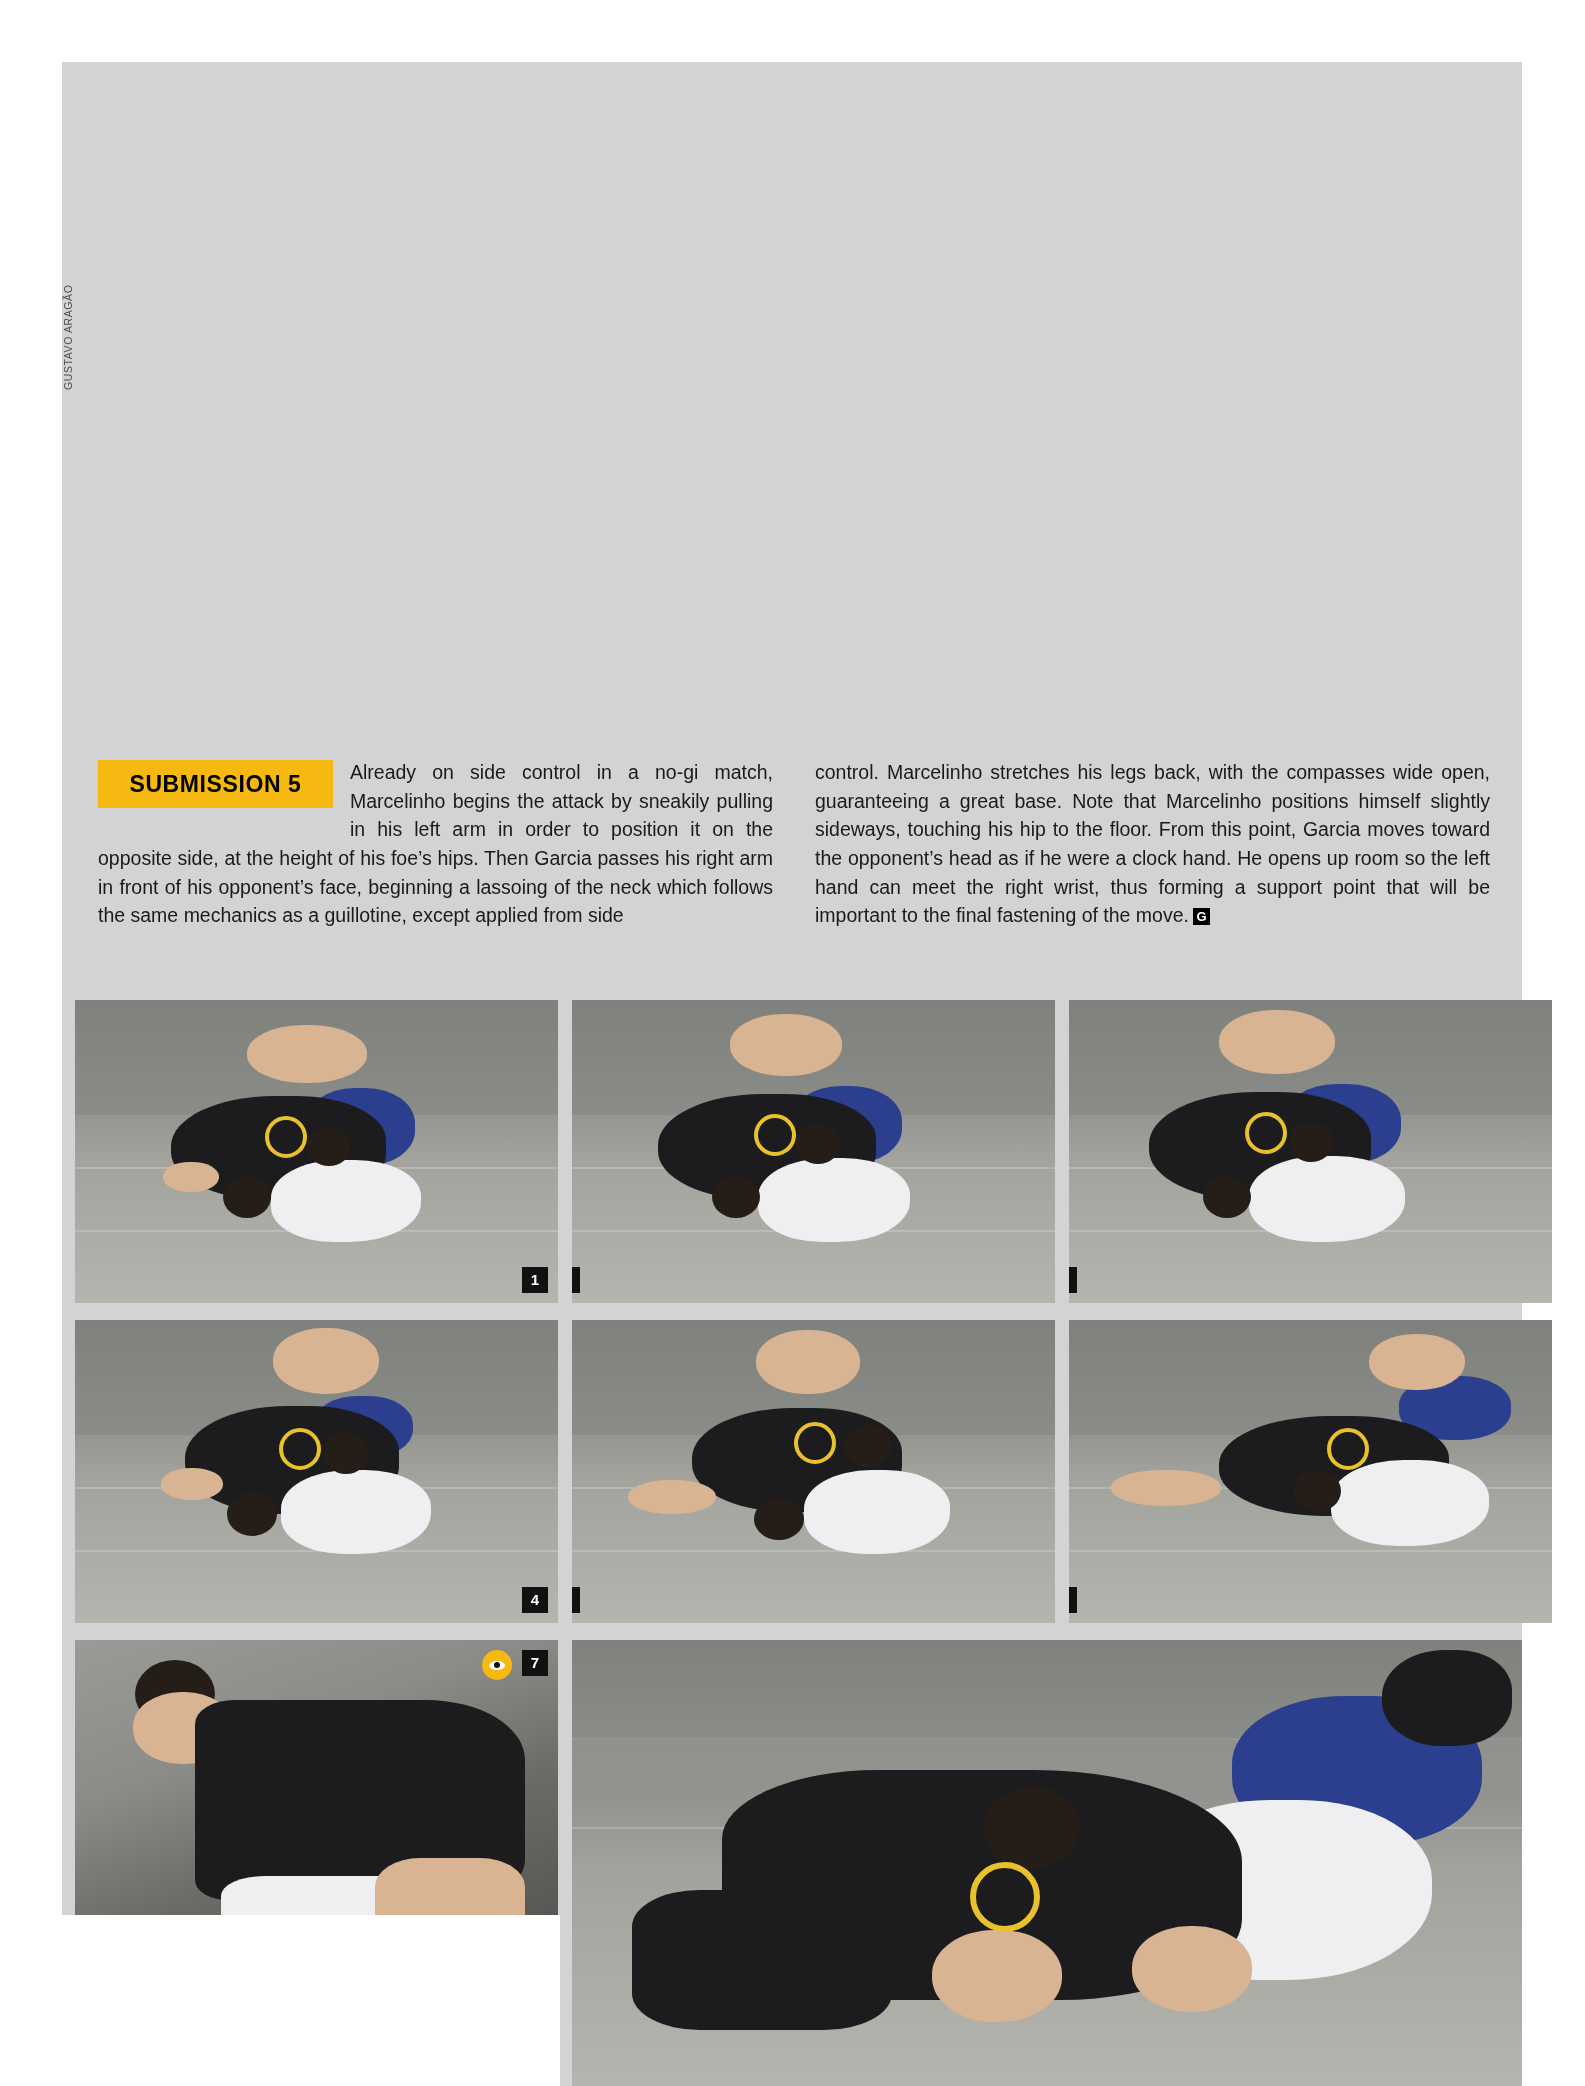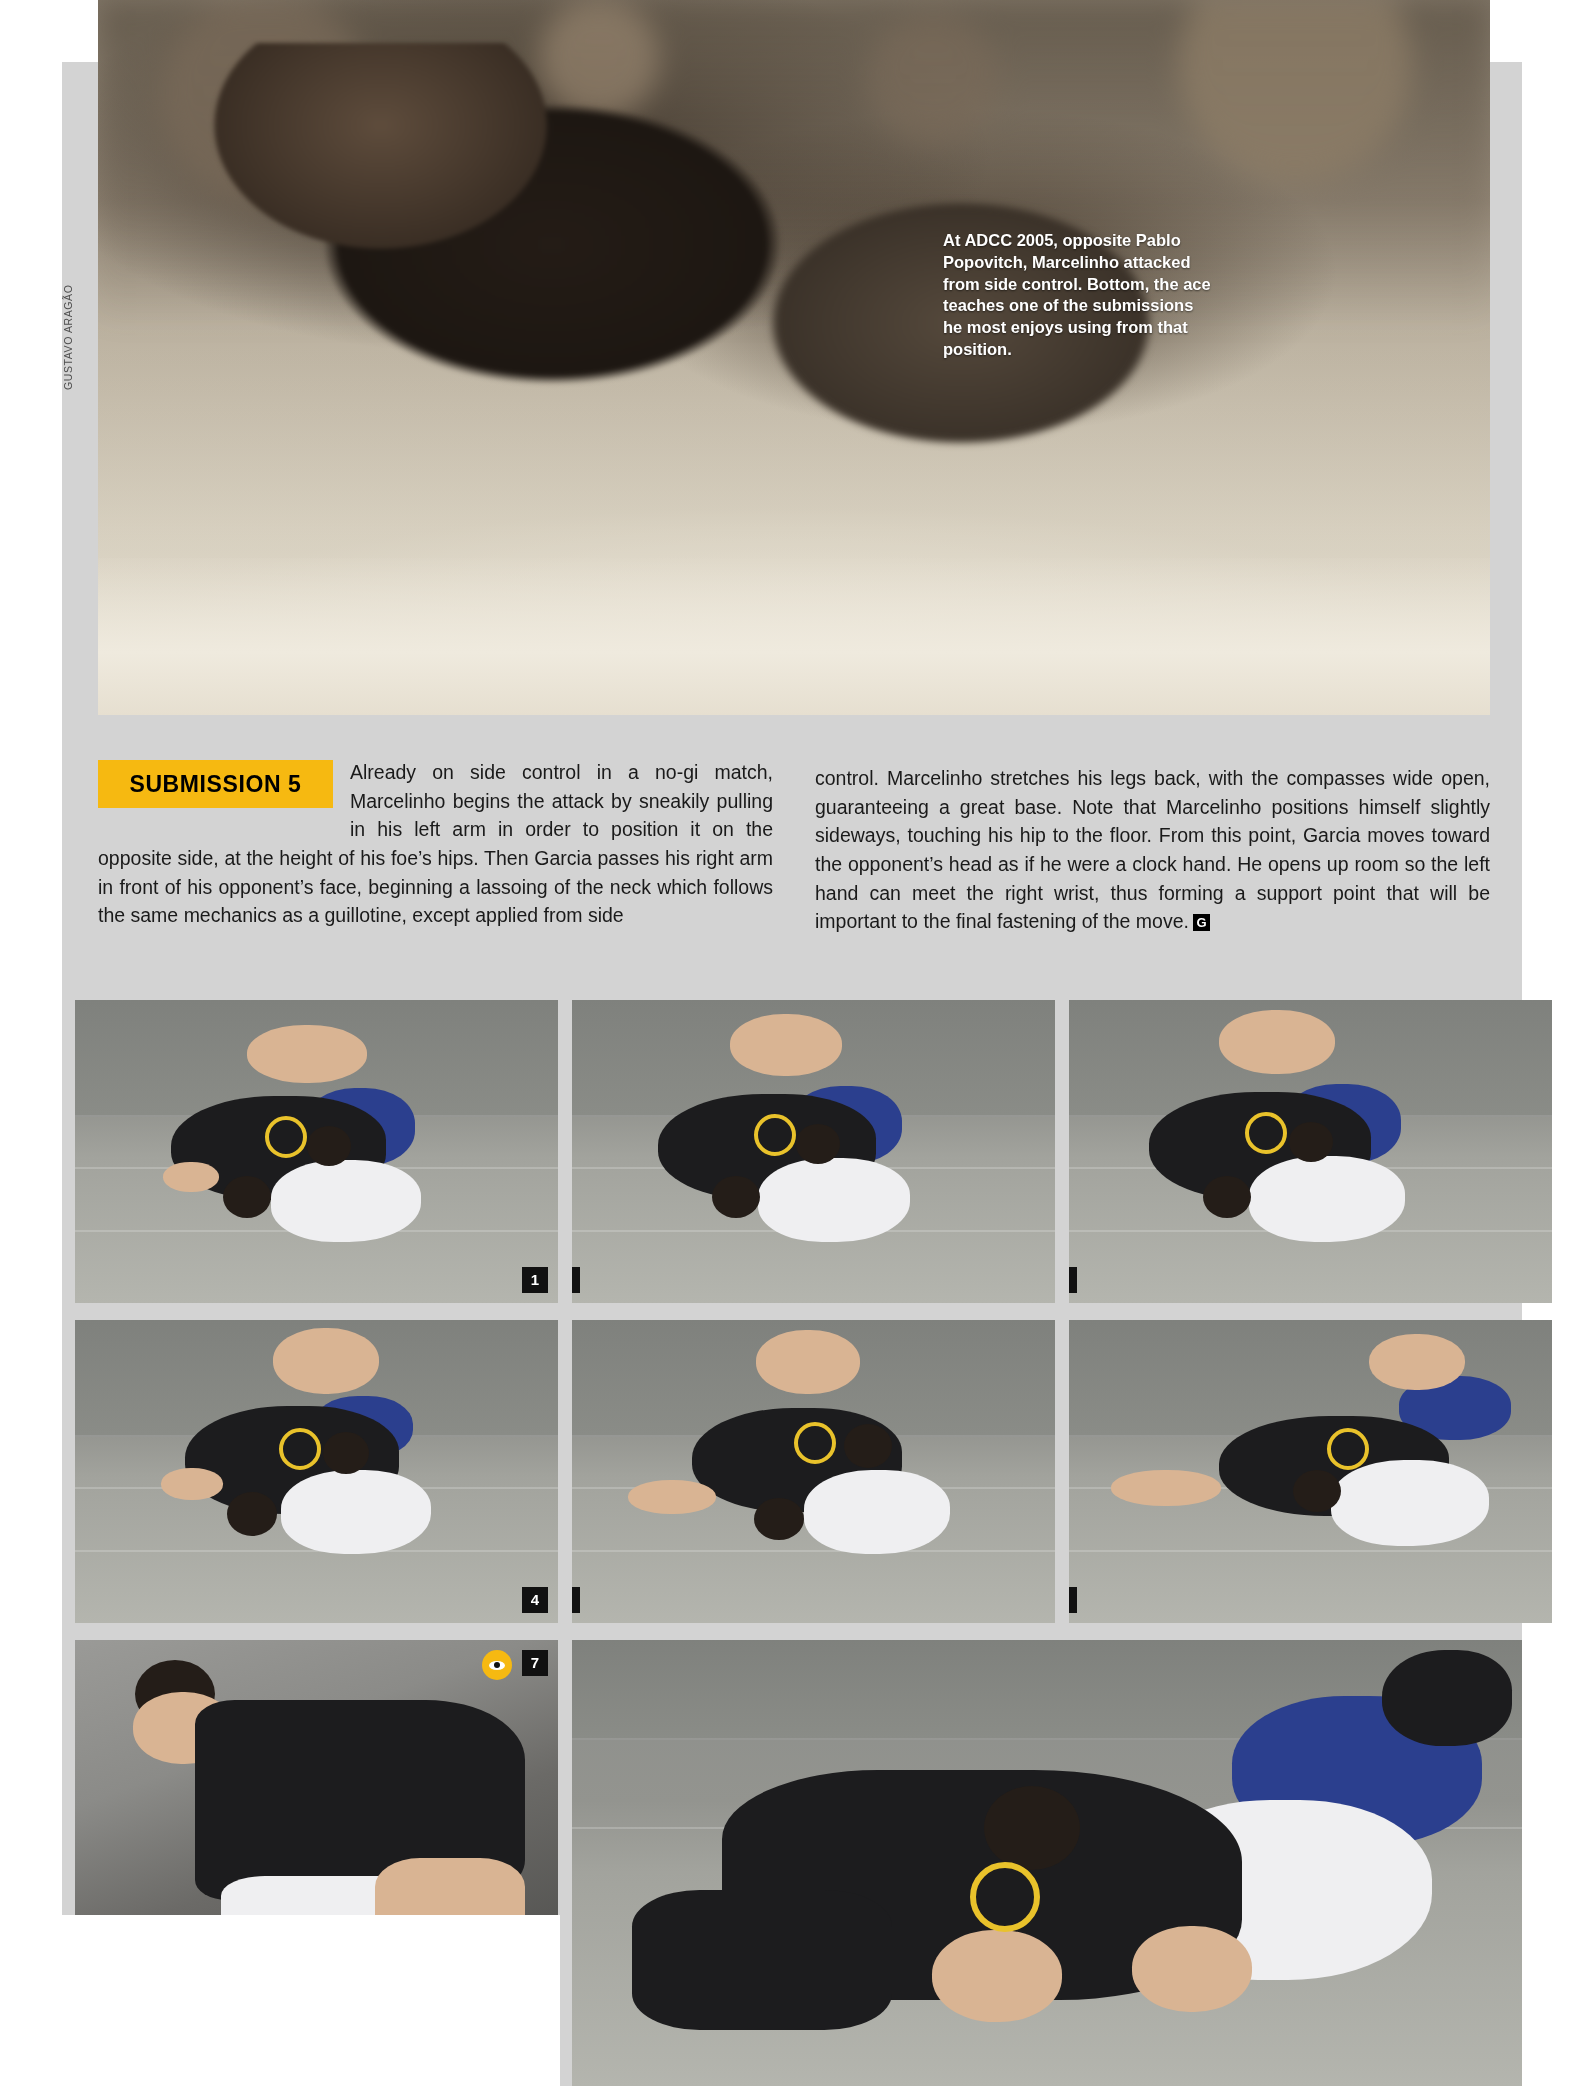--- a/index.html
+++ b/index.html
@@ -161,21 +161,21 @@
     text-align: justify;
   }
   .col-left .indent-spacer {
     float: left;
     width: 252px;
     height: 62px;
   }
   .col-right {
     position: absolute;
     left: 717px;
-    top: 16px;
+    top: 10px;
     width: 675px;
     font-size: 19.5px;
     line-height: 1.47;
     color: #1a1a1a;
     text-align: justify;
   }
   .endmark {
     display: inline-block;
     width: 17px;
     height: 17px;
@@ -292,28 +292,20 @@
 </style>
 </head>
 <body>
 
 <div class="page">
 
   <div class="grey-bg"></div>
   <div class="white-left-strip"></div>
   <div class="white-right-strip"></div>
 
-  <div class="hero">
-    <div class="hero-img"></div>
-    <div class="hero-blur-band"></div>
-    <div class="hero-fighter-a"></div>
-    <div class="hero-fighter-b"></div>
-    <div class="hero-mat"></div>
-    <div class="hero-caption">At ADCC 2005, opposite Pablo Popovitch, Marcelinho attacked from side control. Bottom, the ace teaches one of the submissions he most enjoys using from that position.</div>
-  </div>
 
   <div class="photo-credit">GUSTAVO ARAGÃO</div>
 
   <div class="text-block">
     <div class="badge">SUBMISSION 5</div>
     <div class="col-left">
       <span class="indent-spacer"></span>
       <span>Already on side control in a no-gi match, Marcelinho begins the attack by sneakily pulling in his left arm in order to position it on the opposite side, at the height of his foe’s hips. Then Garcia passes his right arm in front of his opponent’s face, beginning a lassoing of the neck which follows the same mechanics as a guillotine, except applied from side</span>
     </div>
     <div class="col-right">

